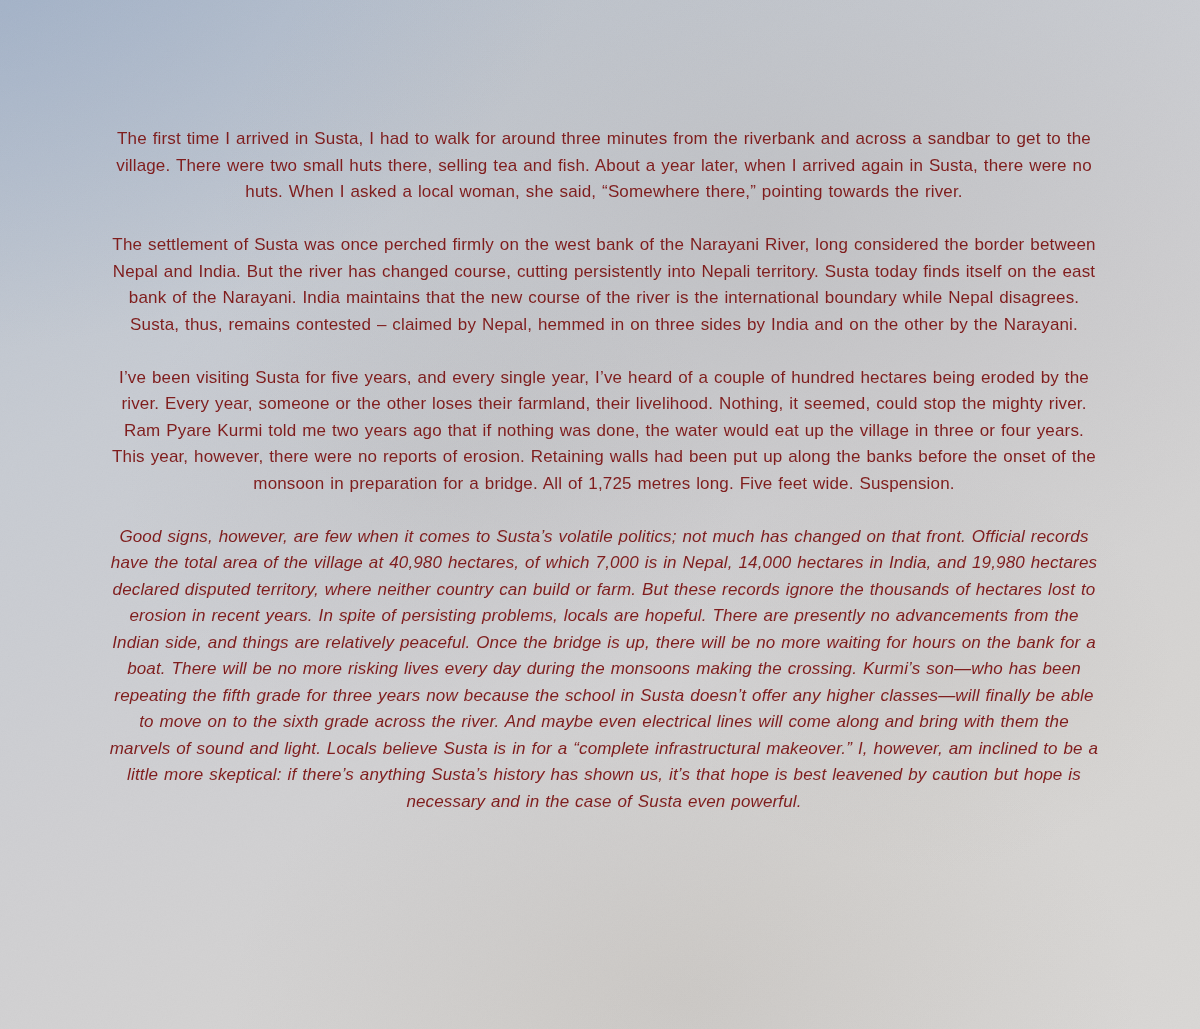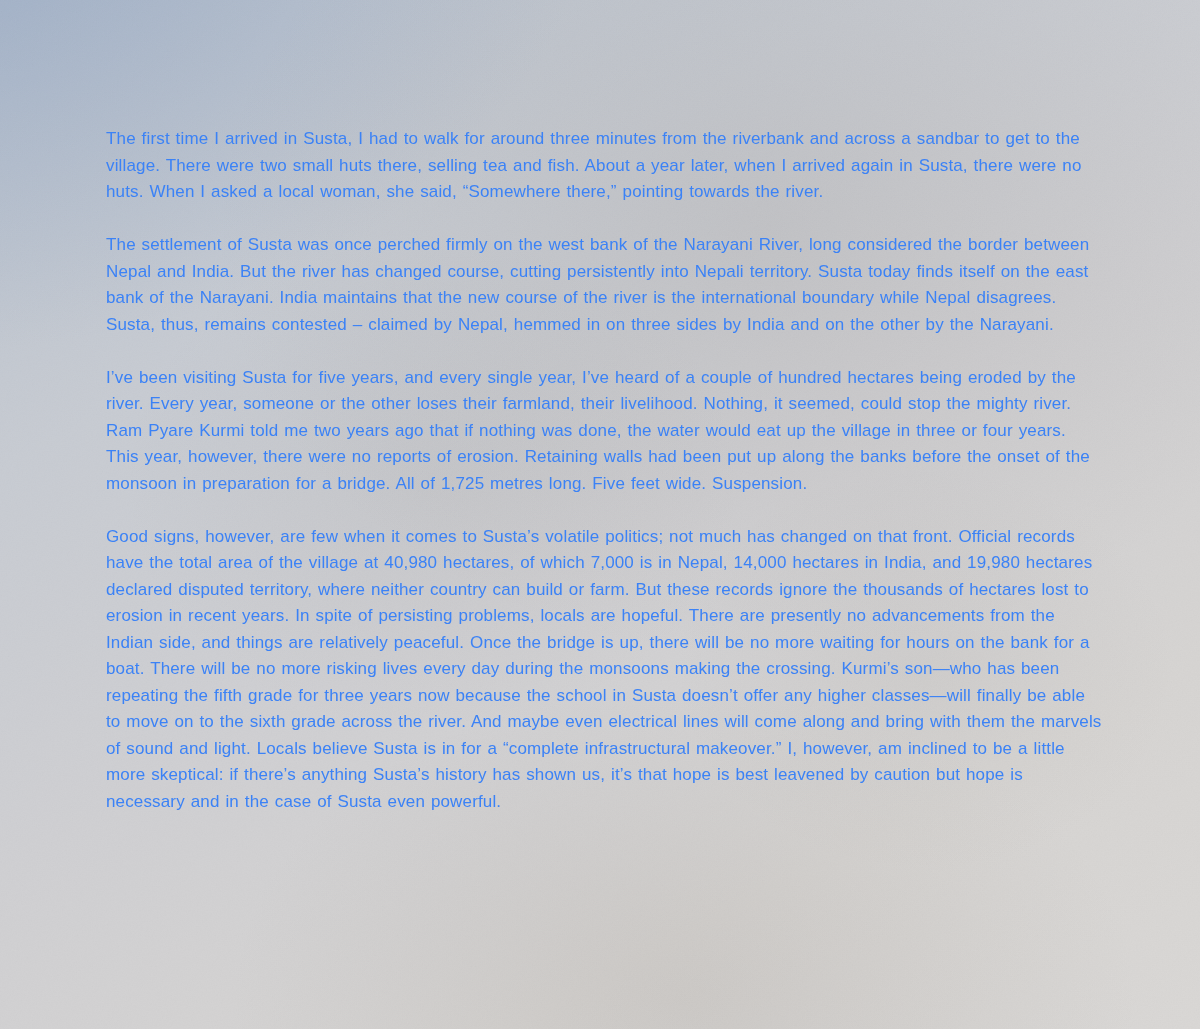--- a/index.html
+++ b/index.html
@@ -32,25 +32,26 @@
     left: 106px;
     top: 126px;
     width: 996px;
   }
   .text-block p {
     margin: 0 0 26.5px 0;
     font-size: 17px;
     line-height: 26.5px;
     letter-spacing: 0.15px;
     word-spacing: 1px;
-    color: #3b82f6;
-    text-align: left;
+    color: #7f1d1d;
+    text-align: center;
   }
   .text-block p:last-child {
     margin-bottom: 0;
+    font-style: italic;
   }
 </style>
 </head>
 <body>
 
 <svg class="grain" width="1200" height="1029" xmlns="http://www.w3.org/2000/svg" aria-hidden="true">
   <defs>
     <filter id="noiseFilter">
       <feTurbulence type="fractalNoise" baseFrequency="0.8" numOctaves="2" stitchTiles="stitch"></feTurbulence>
       <feColorMatrix type="saturate" values="0"></feColorMatrix>

